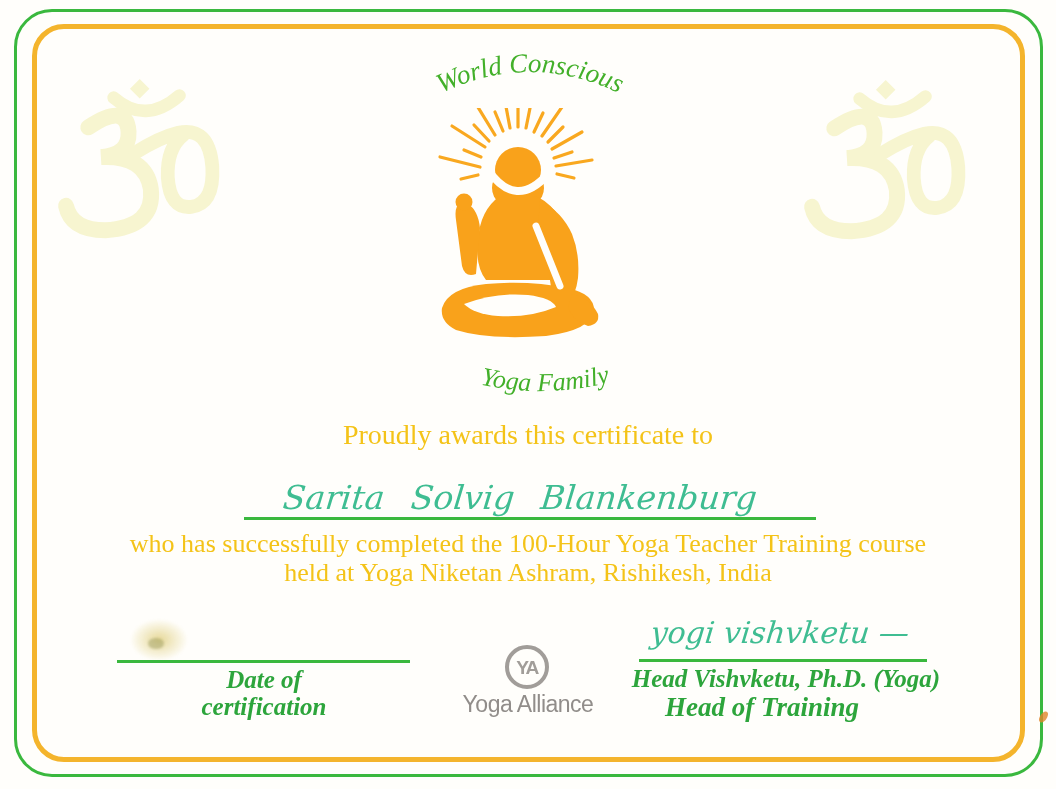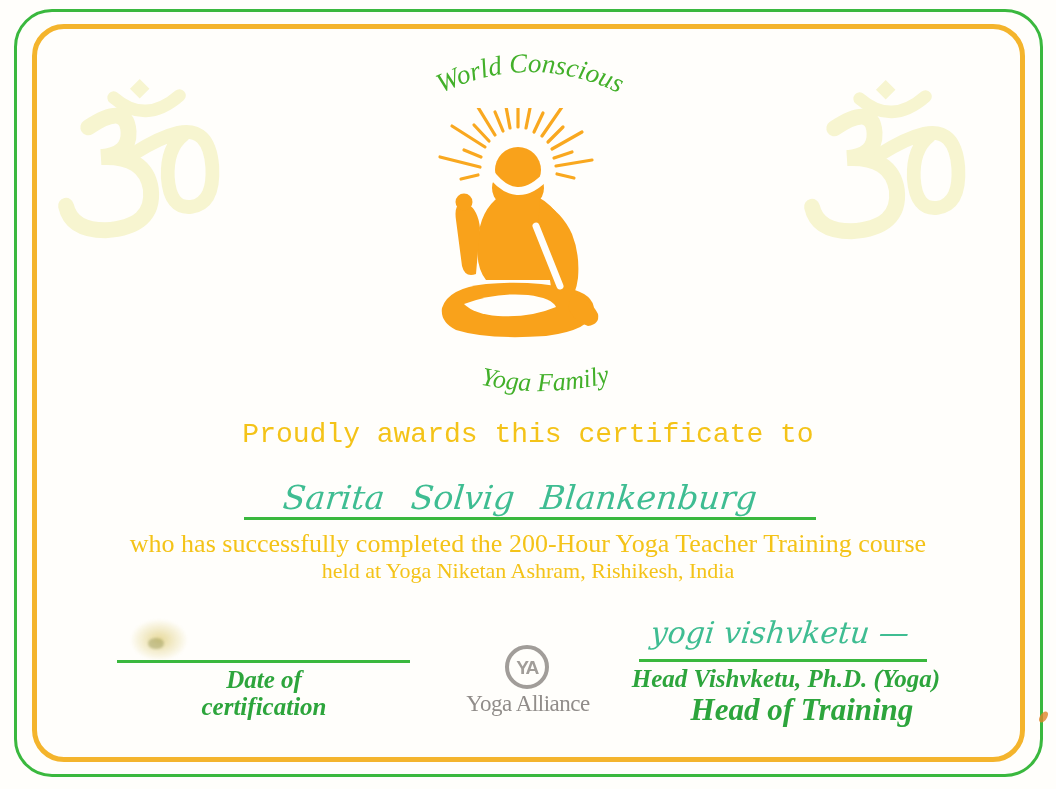--- a/index.html
+++ b/index.html
@@ -44,21 +44,21 @@
   }
   .smudge2{
     left:148px;top:638px;width:16px;height:11px;border-radius:50%;
     background:rgba(150,150,88,0.45);filter:blur(1px);
   }
   .stray-mark{
     left:1040px;top:711px;width:7px;height:12px;background:#e0862a;
     border-radius:60% 40% 60% 40%;transform:rotate(25deg);opacity:.8;
   }
   .wordmark{
-    font-family:Liberation Serif, serif;color:#918d8a;
+    font-family:Liberation Sans, sans-serif;color:#918d8a;
     font-size:23px;letter-spacing:-0.5px;
   }
   svg{display:block;}
 </style>
 </head>
 <body>
 
 <div class="page">
 
   <div class="abs border-green"></div>
@@ -133,40 +133,40 @@
 
   <svg class="abs" style="left:420px;top:352px;" width="250" height="66" viewBox="0 0 250 66">
     <defs>
         <path id="arcBottom" d="M 8,16 Q 125,64 242,12"></path>
       </defs>
     <text font-family="Liberation Serif, serif" font-style="italic" font-size="26" fill="#43b02a" text-anchor="middle">
       <textPath href="#arcBottom" startOffset="50%">Yoga Family</textPath>
     </text>
   </svg>
 
-  <div class="abs center gold-line" style="left:0;top:419px;width:1056px;font-size:28px;font-family:Liberation Mono, monospace;">Proudly awards this certificate to</div>
+  <div class="abs center gold-line" style="left:0;top:419px;width:1056px;font-size:28px;">Proudly awards this certificate to</div>
 
   <div class="abs center script" style="left:0;top:478px;width:1040px;font-size:33px;word-spacing:16px;">Sarita Solvig Blankenburg</div>
   <div class="abs gline" style="left:244px;top:517px;width:572px;"></div>
 
-  <div class="abs center gold-line" style="left:0;top:529px;width:1056px;font-size:26px;">who has successfully completed the 200-Hour Yoga Teacher Training course</div>
-  <div class="abs center gold-line" style="left:0;top:558px;width:1056px;font-size:22px;">held at Yoga Niketan Ashram, Rishikesh, India</div>
+  <div class="abs center gold-line" style="left:0;top:529px;width:1056px;font-size:26px;">who has successfully completed the 100-Hour Yoga Teacher Training course</div>
+  <div class="abs center gold-line" style="left:0;top:558px;width:1056px;font-size:26px;">held at Yoga Niketan Ashram, Rishikesh, India</div>
 
   <div class="abs smudge"></div>
   <div class="abs smudge2"></div>
   <div class="abs stray-mark"></div>
 
   <div class="abs gline" style="left:117px;top:660px;width:293px;"></div>
   <div class="abs center green-label" style="left:108px;top:693px;width:312px;font-size:25px;">certification</div>
   <div class="abs center green-label" style="left:108px;top:666px;width:312px;font-size:25px;">Date of</div>
 
   <svg class="abs" style="left:503px;top:643px;" width="48" height="48" viewBox="0 0 60 60">
     <circle cx="30" cy="30" r="25" fill="none" stroke="#a19d99" stroke-width="5"></circle>
     <text x="30" y="39" text-anchor="middle" font-family="Liberation Sans, sans-serif" font-weight="bold" font-size="24" letter-spacing="-2" fill="#a19d99">YA</text>
   </svg>
   <div class="abs center wordmark" style="left:448px;top:691px;width:160px;">Yoga Alliance</div>
 
   <div class="abs center script" style="left:625px;top:615px;width:310px;font-size:30px;">yogi vishvketu —</div>
   <div class="abs gline" style="left:639px;top:659px;width:288px;"></div>
   <div class="abs center green-label" style="left:612px;top:665px;width:348px;font-size:25px;">Head Vishvketu, Ph.D. (Yoga)</div>
-  <div class="abs center green-label" style="left:628px;top:692px;width:348px;font-size:31px;">Head of Training</div>
+  <div class="abs center green-label" style="left:588px;top:692px;width:348px;font-size:27px;">Head of Training</div>
 
 </div>
 
 </body></html>

